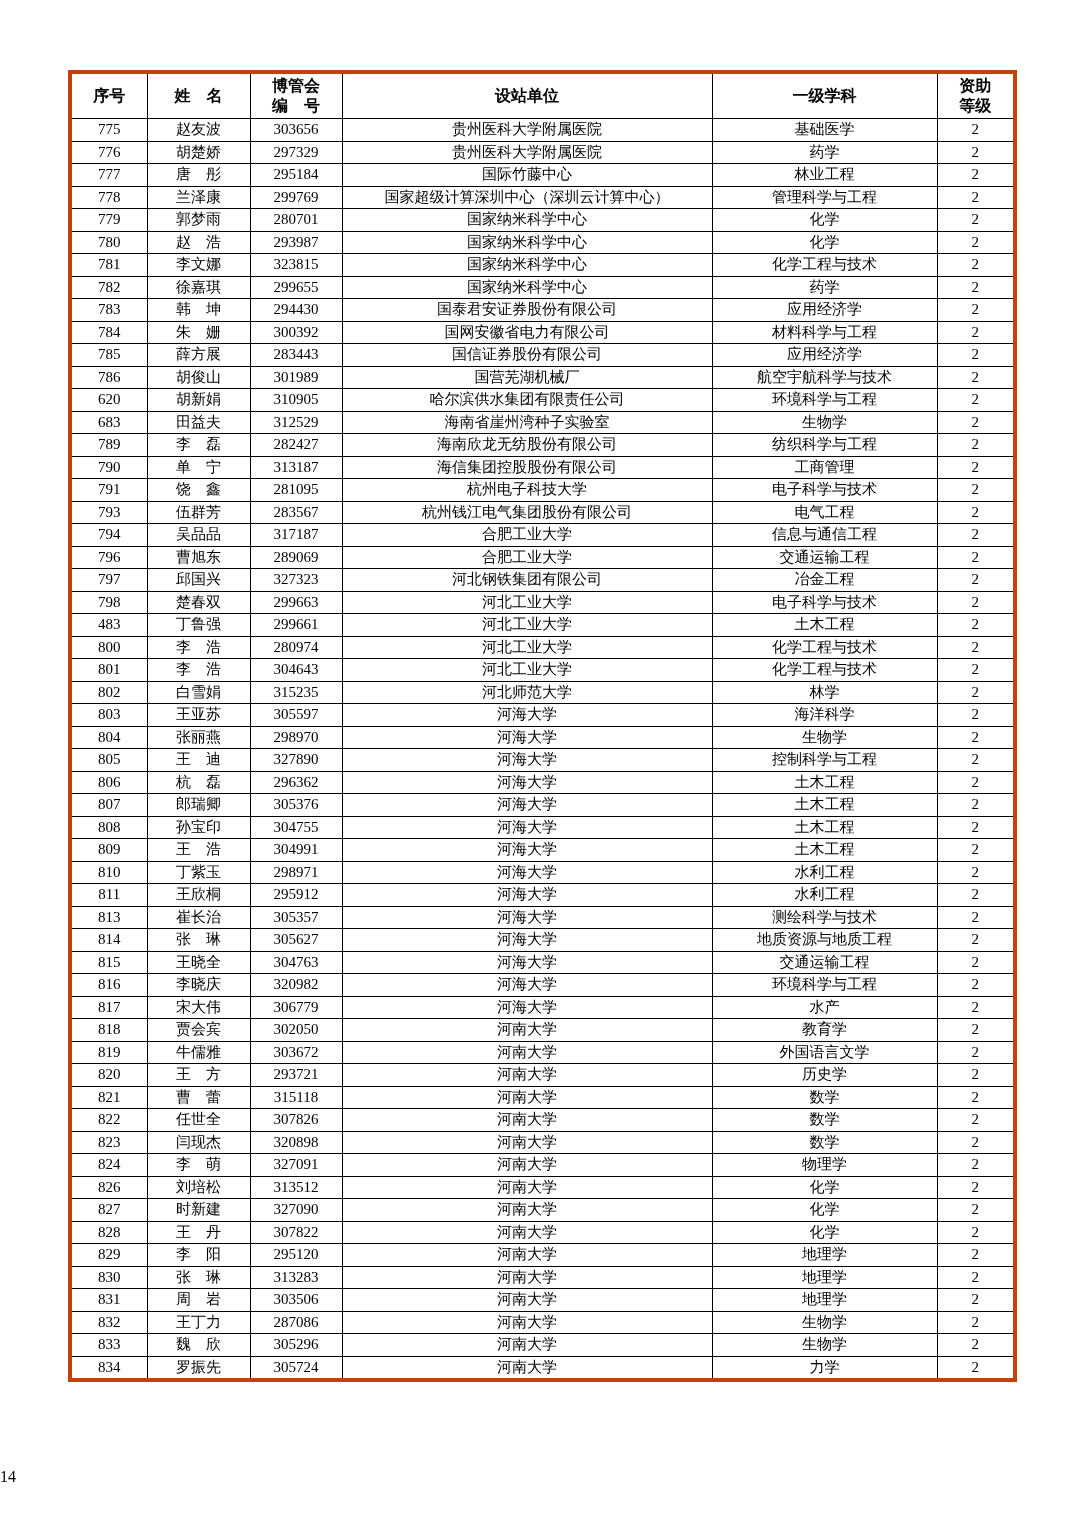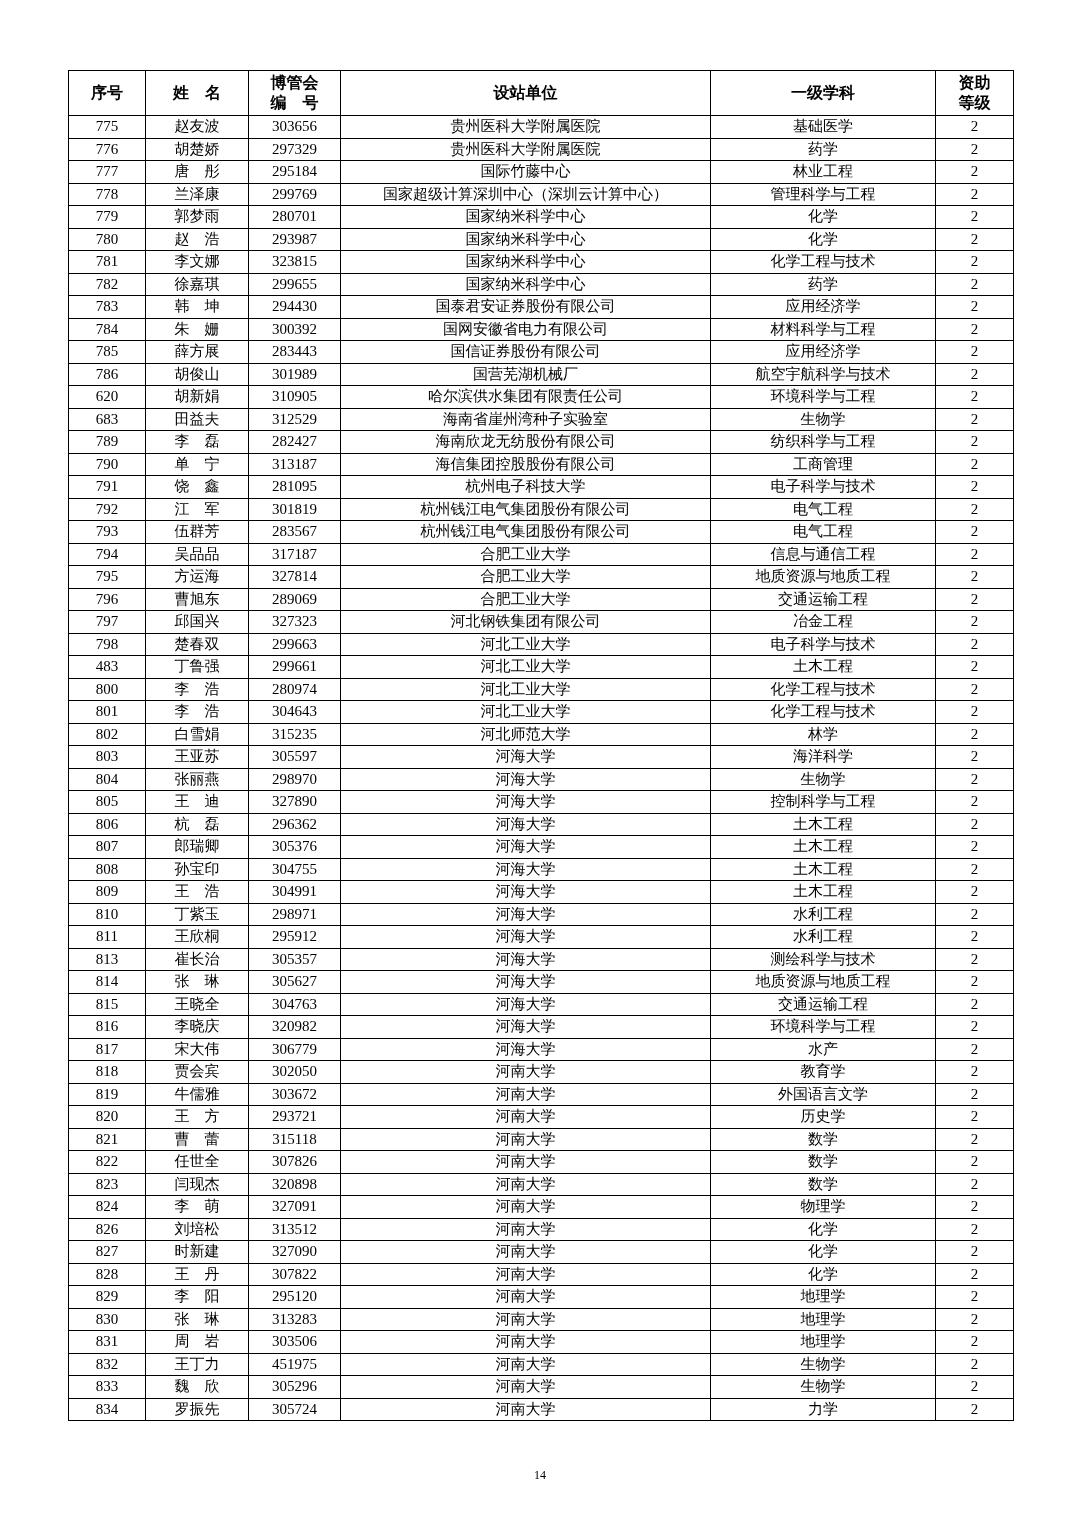--- a/index.html
+++ b/index.html
@@ -16,21 +16,21 @@
     position:absolute;
     left:68px;
     top:70px;
     width:945px;
     border-collapse:collapse;
     table-layout:fixed;
   }
   table.roster, table.roster th, table.roster td{
     border:1px solid #000;
   }
-  table.roster{border:1px solid #c2410c;}
+  table.roster{border:4px solid #c2410c;}
   table.roster th{
     font-size:16px;
     font-weight:bold;
     text-align:center;
     vertical-align:middle;
     height:44px;
     line-height:20px;
     padding:0;
     white-space:pre-line;
   }
@@ -42,22 +42,21 @@
     line-height:21.5px;
     padding:0;
     white-space:nowrap;
     overflow:hidden;
   }
   .page-number{
     position:absolute;
     left:0;
     width:100%;
     top:1468px;
-    text-align:center;
-    font-size:12px;
+    font-size:16px;
   }
 </style>
 </head>
 <body>
 
 <div class="page">
 
   <table class="roster">
     <colgroup>
       <col style="width:77px">
@@ -210,52 +209,36 @@
         </tr>
         <tr>
           <td>791</td>
           <td>饶　鑫</td>
           <td>281095</td>
           <td>杭州电子科技大学</td>
           <td>电子科学与技术</td>
           <td>2</td>
         </tr>
         <tr>
-          <td>792</td>
-          <td>江　军</td>
-          <td>301819</td>
-          <td>杭州钱江电气集团股份有限公司</td>
-          <td>电气工程</td>
-          <td>2</td>
-        </tr>
-        <tr>
           <td>793</td>
           <td>伍群芳</td>
           <td>283567</td>
           <td>杭州钱江电气集团股份有限公司</td>
           <td>电气工程</td>
           <td>2</td>
         </tr>
         <tr>
           <td>794</td>
           <td>吴品品</td>
           <td>317187</td>
           <td>合肥工业大学</td>
           <td>信息与通信工程</td>
           <td>2</td>
         </tr>
         <tr>
-          <td>795</td>
-          <td>方运海</td>
-          <td>327814</td>
-          <td>合肥工业大学</td>
-          <td>地质资源与地质工程</td>
-          <td>2</td>
-        </tr>
-        <tr>
           <td>796</td>
           <td>曹旭东</td>
           <td>289069</td>
           <td>合肥工业大学</td>
           <td>交通运输工程</td>
           <td>2</td>
         </tr>
         <tr>
           <td>797</td>
           <td>邱国兴</td>
@@ -516,21 +499,21 @@
           <td>831</td>
           <td>周　岩</td>
           <td>303506</td>
           <td>河南大学</td>
           <td>地理学</td>
           <td>2</td>
         </tr>
         <tr>
           <td>832</td>
           <td>王丁力</td>
-          <td>451975</td>
+          <td>287086</td>
           <td>河南大学</td>
           <td>生物学</td>
           <td>2</td>
         </tr>
         <tr>
           <td>833</td>
           <td>魏　欣</td>
           <td>305296</td>
           <td>河南大学</td>
           <td>生物学</td>

